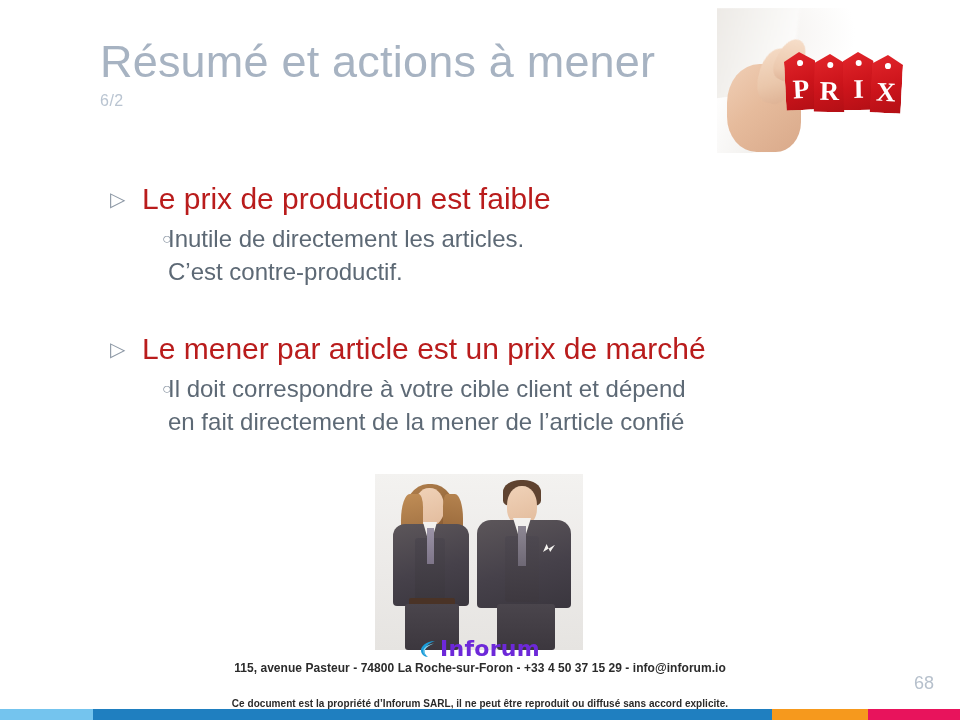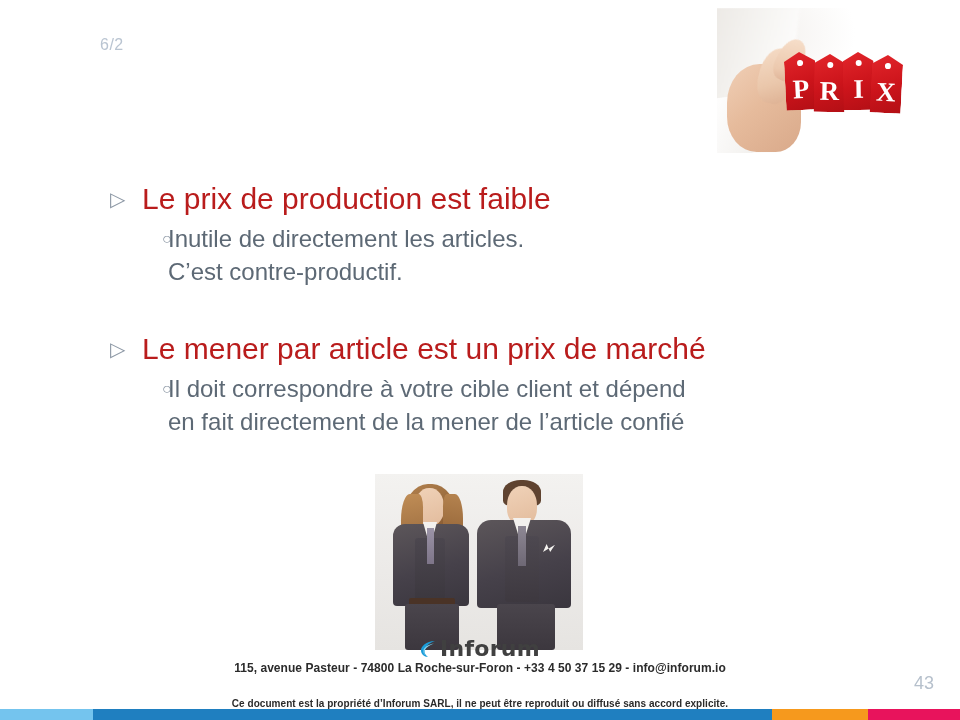--- a/index.html
+++ b/index.html
@@ -309,21 +309,21 @@
   }
   .logo-swoosh {
     display: inline-block;
     width: 17px;
     height: 18px;
     position: relative;
   }
   .logo-text {
     font-size: 22px;
     font-weight: 700;
-    color: #404040;
+    color: #6d28d9;
     letter-spacing: 0.3px;
     font-family: "DejaVu Sans", sans-serif;
   }
   .footer-line {
     font-size: 12px;
     color: #2b2b2b;
     line-height: 11px;
     font-weight: 700;
     letter-spacing: 0.05px;
   }
@@ -348,20 +348,21 @@
     display: flex;
   }
   .color-bar .seg { height: 100%; }
 </style>
 </head>
 <body>
 
 <div class="slide">
 
   <div class="title-block">
+    <div class="slide-title">Résumé et actions à mener</div>
     <div class="slide-subtitle">6/2</div>
   </div>
 
   <div class="prix-photo">
     <div class="bg-shirt"></div>
     <div class="shirt-fold"></div>
     <div class="hand">
       <div class="cuff"></div>
       <div class="palm"></div>
       <div class="thumb"></div>
@@ -440,21 +441,21 @@
           <path d="M15 1 C6 1.5 1 6 1 10.5 C1 14 4 17 8 17 C5.5 15.2 4.2 12.8 4.6 10.2 C5.1 6.6 9 3 15 1 Z" fill="#1b9cd8"></path>
           <path d="M14 3.5 C7.5 4.6 3.6 7.6 3.4 10.9 C3.3 12.6 4 14.2 5.2 15.3 C4.1 13.5 4.1 11.4 5.2 9.5 C6.6 7 9.8 5 14 3.5 Z" fill="#7fd3f2"></path>
         </svg>
       </span>
       <span class="logo-text">Inforum</span>
     </div>
     <div class="footer-line">115, avenue Pasteur - 74800 La Roche-sur-Foron - +33 4 50 37 15 29 - info@inforum.io</div>
     <div class="footer-line l2">Ce document est la propriété d’Inforum SARL, il ne peut être reproduit ou diffusé sans accord explicite.</div>
   </div>
 
-  <div class="page-number">43</div>
+  <div class="page-number">68</div>
 
   <div class="color-bar">
     <div class="seg" style="width:93px;background:#74c4ee;"></div>
     <div class="seg" style="width:679px;background:#1f7fc0;"></div>
     <div class="seg" style="width:96px;background:#f6991d;"></div>
     <div class="seg" style="width:92px;background:#e8135c;"></div>
   </div>
 
 </div>
 

